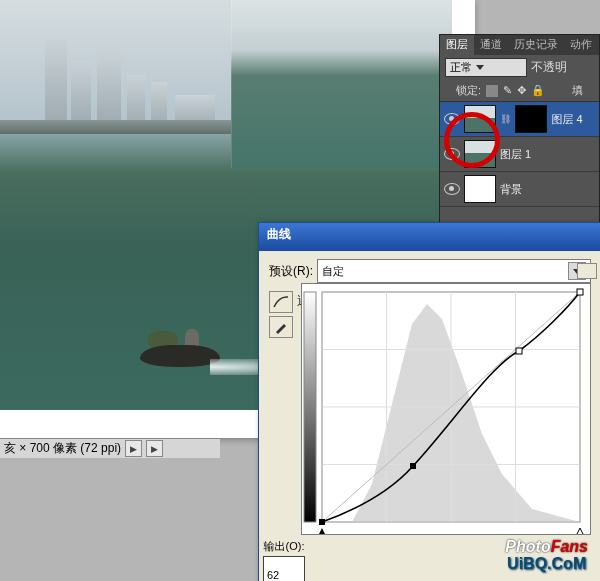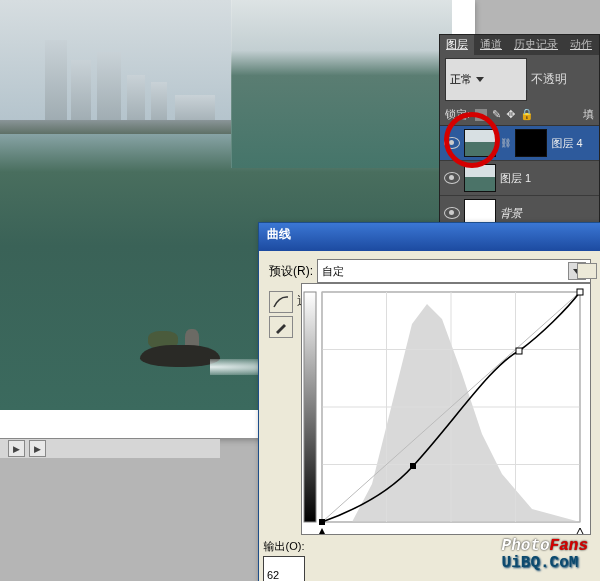--- a/index.html
+++ b/index.html
@@ -17,27 +17,27 @@
 .shore{position:absolute;left:0;top:120px;width:100%;height:14px;background:linear-gradient(#8a9598,#5e7066);}
 .rightphoto{position:absolute;right:0;top:0;width:220px;height:168px;background:linear-gradient(to bottom,#dde3e4 0%,#c3cfd2 30%,#5a7d72 45%,#45756a 100%);border-left:1px solid rgba(255,255,255,.15);}
 .boat{position:absolute;left:130px;top:315px;width:100px;height:60px;}
 .hull{position:absolute;left:10px;top:30px;width:80px;height:22px;background:#2a2a26;border-radius:40% 40% 45% 45%/60% 60% 40% 40%;}
 .man{position:absolute;left:55px;top:14px;width:14px;height:20px;background:#6b6a64;border-radius:40% 40% 0 0;}
 .tarp{position:absolute;left:18px;top:16px;width:30px;height:18px;background:#4a5b3c;border-radius:40%;}
 .wake{position:absolute;left:80px;top:44px;width:110px;height:16px;background:radial-gradient(ellipse at left,#e5eeee,rgba(229,238,238,0));}
 .statusbar{position:absolute;left:0;top:438px;height:20px;width:220px;background:#d6d6d6;border-top:1px solid #888;display:flex;align-items:center;padding:0 4px;box-sizing:border-box;}
 .scroll-btn{width:15px;height:15px;background:#e8e8e8;border:1px solid #888;margin-left:4px;display:flex;align-items:center;justify-content:center;font-size:9px;color:#444;}
 .layers-panel{position:absolute;right:0;top:34px;width:159px;height:200px;background:#535353;color:#ddd;border:1px solid #222;}
-.tabs{display:flex;background:#3a3a3a;height:20px;text-decoration:underline;}
+.tabs{display:flex;background:#3a3a3a;height:20px;}
 .tab{padding:2px 6px;font-size:11px;color:#bbb;}
 .tab.active{background:#535353;color:#fff;}
 .blend-row{display:flex;align-items:center;padding:3px 5px;gap:4px;}
-.select{background:#ddd;color:#000;border:1px solid #333;padding:13px 4px;font-size:11px;display:flex;align-items:center;gap:4px;}
+.select{background:#ddd;color:#000;border:1px solid #333;padding:1px 4px;font-size:11px;display:flex;align-items:center;gap:4px;}
 .arrow-down{width:0;height:0;border-left:4px solid transparent;border-right:4px solid transparent;border-top:5px solid #333;}
-.lock-row{padding:3px 5px;font-size:11px;border-bottom:1px solid #333;display:flex;align-items:center;gap:5px;}
+.lock-row{padding:3px 16px;font-size:11px;border-bottom:1px solid #333;display:flex;align-items:center;gap:5px;}
 .lock-ic{width:12px;height:12px;background:#888;display:inline-block;}
 .layer-item{display:flex;align-items:center;height:34px;border-bottom:1px solid #3a3a3a;padding:0 4px;gap:4px;}
 .eye{width:14px;height:10px;border:1px solid #ccc;border-radius:50%;position:relative;flex:none;}
 .eye::after{content:'';position:absolute;left:4px;top:2px;width:5px;height:5px;background:#ccc;border-radius:50%;}
 .thumb{width:30px;height:26px;background:#fff;border:1px solid #111;flex:none;}
 .thumb.img{background:linear-gradient(#d8e0e3 45%,#4b7368 45%);}
 .mask{width:30px;height:26px;background:#000;border:1px solid #111;flex:none;}
 .layer-name{font-size:11px;color:#eee;}
 .selected{background:#2d5a9c;}
 .circle-mark{position:absolute;right:100px;top:112px;width:46px;height:46px;border:5px solid #d40000;border-radius:50%;z-index:20;pointer-events:none;}
@@ -47,21 +47,21 @@
 .row{display:flex;align-items:center;gap:4px;margin-bottom:6px;}
 .dd{background:#fff;border:1px solid #7a7a7a;padding:2px 4px;font-size:11px;display:flex;align-items:center;justify-content:space-between;}
 .ddbtn{width:16px;height:16px;background:#dcdcdc;border:1px solid #888;display:flex;align-items:center;justify-content:center;margin-left:4px;}
 .tool-col{position:absolute;left:10px;top:68px;width:24px;display:flex;flex-direction:column;gap:3px;}
 .tbtn{width:22px;height:20px;background:#ece9d8;border:1px solid #888;display:flex;align-items:center;justify-content:center;}
 .curve-area{position:absolute;left:42px;top:60px;width:288px;height:250px;background:#fff;border:1px solid #7a7a7a;}
 .output-grp{position:absolute;left:4px;top:316px;display:flex;flex-direction:column;align-items:center;gap:2px;font-size:11px;}
 .num-input{width:34px;background:#fff;border:1px solid #404040;padding:12px 3px;font-size:11px;}
 .menu-btn{position:absolute;right:4px;top:40px;width:18px;height:14px;background:#ece9d8;border:1px solid #888;}
 .chan-btn{width:18px;height:18px;background:#ece9d8;border:1px solid #888;display:flex;align-items:center;justify-content:center;}
-.wm{position:absolute;right:12px;bottom:8px;font-family:Liberation Mono, monospace;text-align:left;line-height:1.1;z-index:30;}
+.wm{position:absolute;right:12px;bottom:8px;font-family:Liberation Sans, sans-serif;text-align:center;line-height:1.1;z-index:30;}
 .wm1{color:#d60000;font-weight:bold;font-style:italic;font-size:16px;}
 .wm1 span{color:#fff;text-shadow:0 0 2px #000;}
 .wm2{color:#0c4a6e;font-weight:bold;font-size:16px;text-shadow:1px 1px 2px #003a66;}
 svg{display:block;}
 </style>
 </head>
 <body>
 
 <div class="canvas-main">
   <div class="photo">
@@ -79,20 +79,21 @@
     <div class="boat">
       <div class="tarp"></div>
         <div class="man"></div>
         <div class="hull"></div>
         <div class="wake"></div>
     </div>
   </div>
 </div>
 
 <div class="statusbar">
+  <span>亥 × 700 像素 (72 ppi)</span>
   <div class="scroll-btn">▶</div>
   <div class="scroll-btn">▶</div>
 </div>
 
 <div class="layers-panel">
   <div class="tabs">
     <div class="tab active">图层</div>
     <div class="tab">通道</div>
     <div class="tab">历史记录</div>
     <div class="tab">动作</div>
@@ -121,21 +122,21 @@
     <span class="layer-name">图层 4</span>
   </div>
   <div class="layer-item">
     <span class="eye"></span>
     <div class="thumb img"></div>
     <span class="layer-name">图层 1</span>
   </div>
   <div class="layer-item">
     <span class="eye"></span>
     <div class="thumb"></div>
-    <span class="layer-name" style="font-style:italic">背景</span>
+    <span class="layer-name" style="">背景</span>
   </div>
 </div>
 
 <div class="circle-mark"></div>
 
 <div class="curves-dialog">
   <div class="titlebar">曲线</div>
   <div class="dlg-body">
     <div class="row">
       <span>预设(R):</span>

